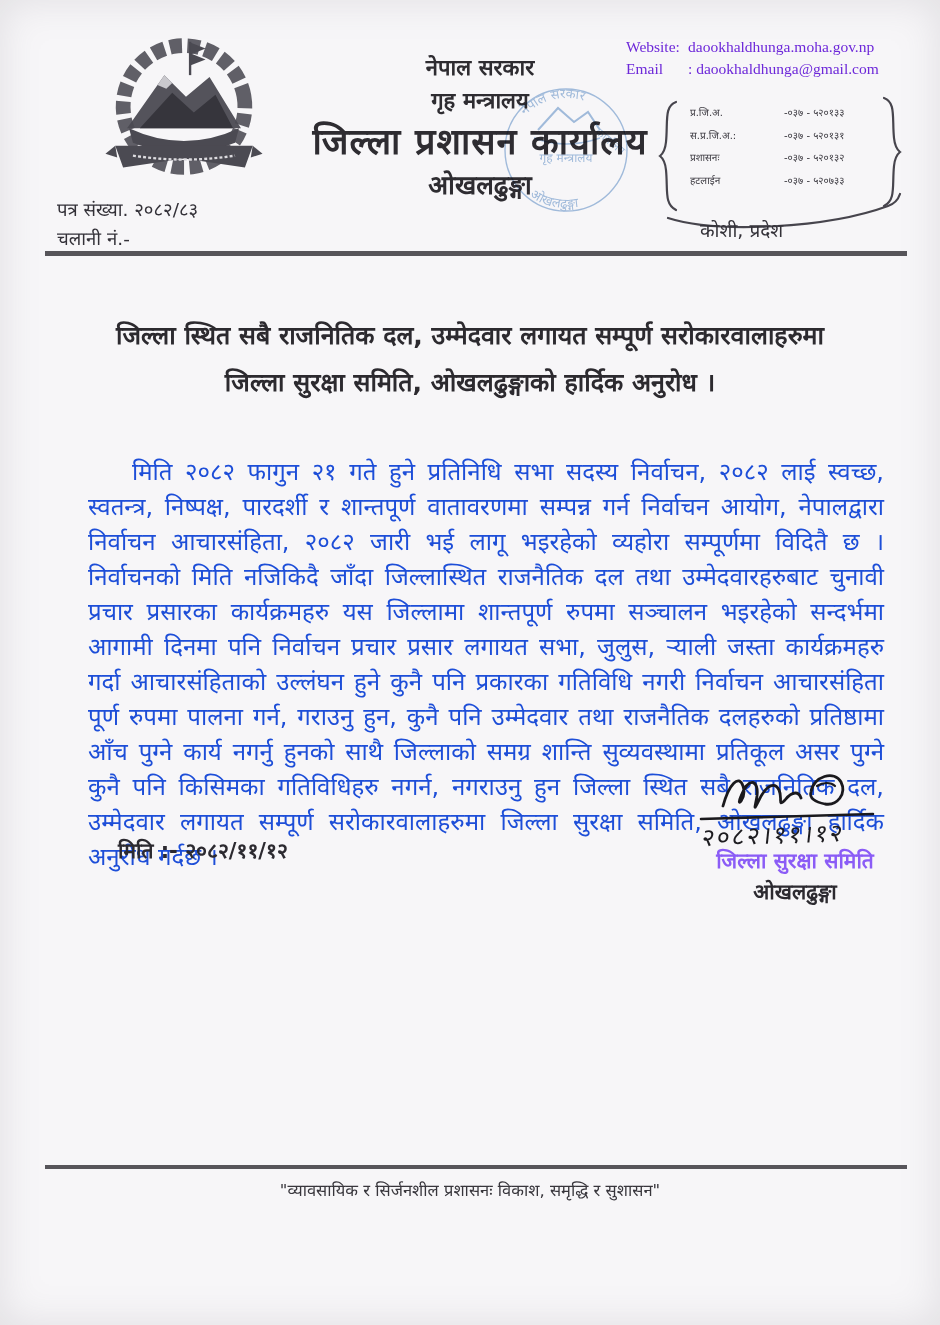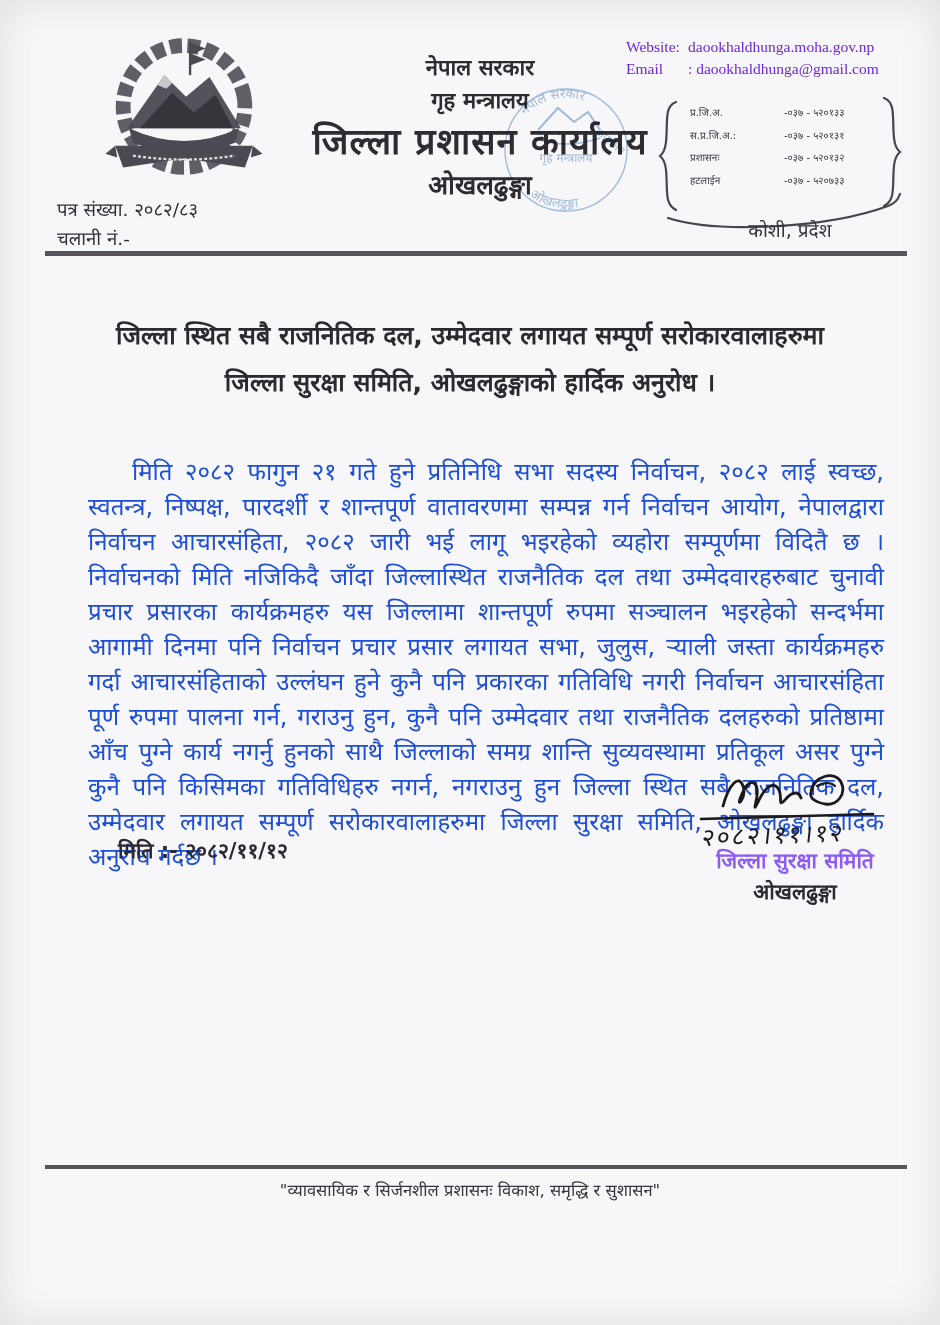--- a/index.html
+++ b/index.html
@@ -48,21 +48,21 @@
   .phones .row { display: flex; }
   .phones .plbl { width: 94px; }
   .phone-braces { left: 658px; top: 94px; width: 252px; height: 145px; }
 
   .refs {
     left: 57px; top: 195px; width: 300px;
     font-family: "DejaVu Sans", sans-serif;
     font-size: 18.5px; line-height: 29px; color: #333138;
   }
   .province {
-    left: 700px; top: 217px; width: 180px; text-align: center;
+    left: 700px; top: 217px; width: 180px; 
     font-family: "DejaVu Sans", sans-serif;
     font-size: 19px; color: #333138;
   }
   .rule { background: #57555a; }
   .rule-top    { left: 45px; top: 251px; width: 862px; height: 5px; }
   .rule-bottom { left: 45px; top: 1165px; width: 862px; height: 4px; }
 
   
   .stamp {
     left: 490px; top: 86px; width: 152px; height: 130px;

